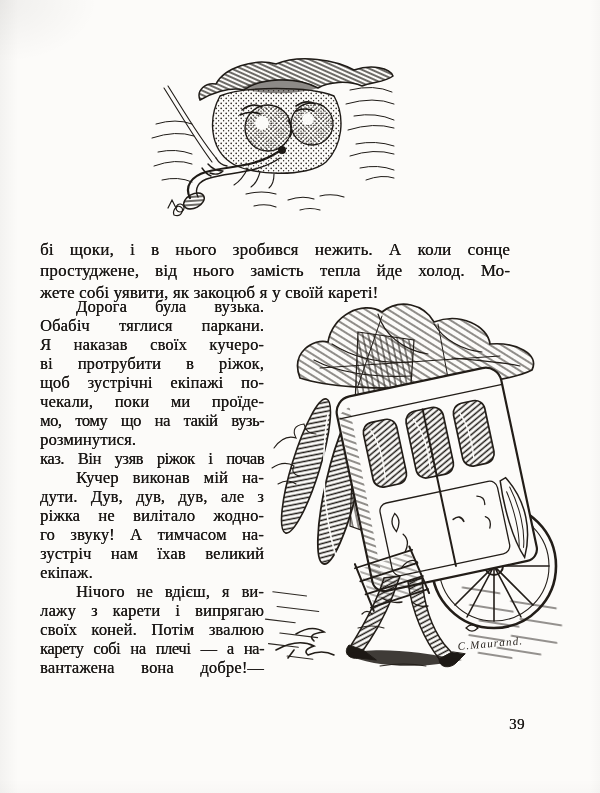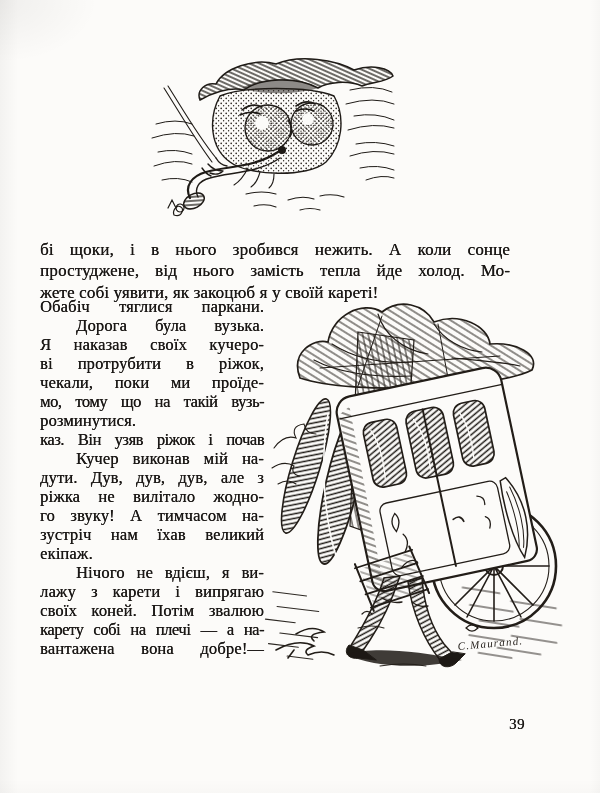--- a/index.html
+++ b/index.html
@@ -99,24 +99,25 @@
     </svg>
   </div>
 
   <div class="para1 textblock">
     <div class="ln">бі щоки, і в нього зробився нежить. А коли сонце</div>
     <div class="ln">простуджене, від нього замість тепла йде холод. Мо-</div>
     <div class="ln end">жете собі уявити, як закоцюб я у своїй кареті!</div>
   </div>
 
   <div class="leftcol textblock">
+    <div class="ln ind">Дорога була вузька.</div>
     <div class="ln">Обабіч тяглися паркани.</div>
-    <div class="ln ind">Дорога була вузька.</div>
     <div class="ln">Я наказав своїх кучеро-</div>
     <div class="ln">ві протрубити в ріжок,</div>
+    <div class="ln">щоб зустрічні екіпажі по-</div>
     <div class="ln">чекали, поки ми проїде-</div>
     <div class="ln tight">мо, тому що на такій вузь-</div>
     <div class="ln end">розминутися.</div>
 
     <div class="ln tight">каз. Він узяв ріжок і почав</div>
     <div class="ln ind">Кучер виконав мій на-</div>
     <div class="ln">дути. Дув, дув, дув, але з</div>
     <div class="ln">ріжка не вилітало жодно-</div>
     <div class="ln">го звуку! А тимчасом на-</div>
     <div class="ln">зустріч нам їхав великий</div>

